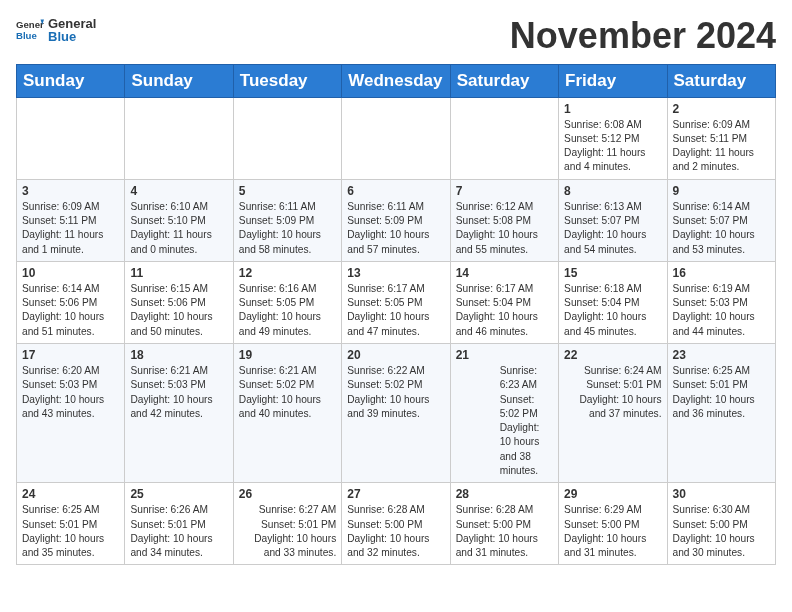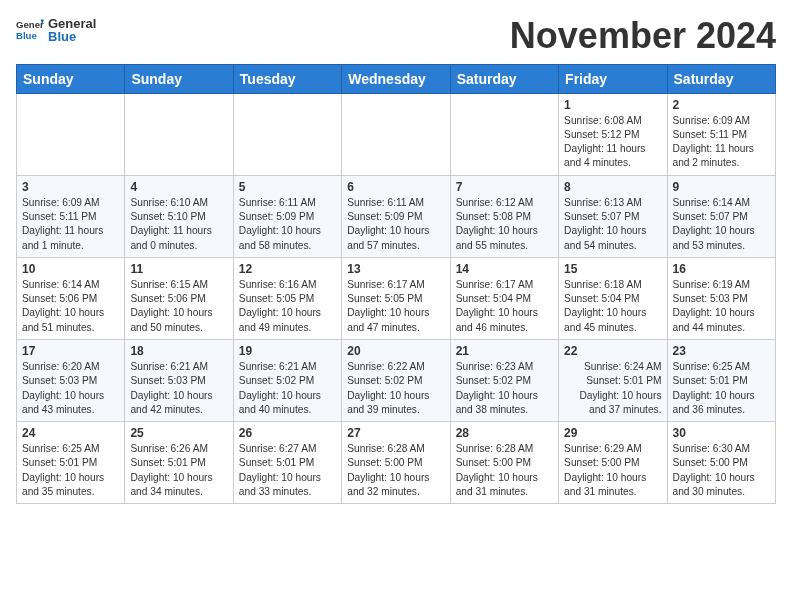--- a/index.html
+++ b/index.html
@@ -39,21 +39,21 @@
       color: #555;
     }
     .calendar {
       width: 100%;
       border-collapse: collapse;
       border: 1px solid #ccc;
     }
     .calendar th {
       background: #2b7cd3;
       color: #fff;
-      font-size: 14px;
+      font-size: 17px;
       font-weight: bold;
       padding: 6px 6px;
       text-align: left;
       border: 1px solid #2060aa;
     }
     .calendar td {
       vertical-align: top;
       border: 1px solid #ccc;
       padding: 4px 5px;
       width: 108px;
@@ -259,21 +259,21 @@
         </td>
         <td>
           <div class="day-number">20</div>
           <div class="day-info" style="white-space: pre-line;">Sunrise: 6:22 AM
 Sunset: 5:02 PM
 Daylight: 10 hours
 and 39 minutes.</div>
         </td>
         <td>
           <div class="day-number">21</div>
-          <div class="day-info" style="white-space: pre-line;">Sunrise: 6:23 AM
+          <div class="day-info" style="white-space: pre-line; margin-left: 44px;">Sunrise: 6:23 AM
 Sunset: 5:02 PM
 Daylight: 10 hours
 and 38 minutes.</div>
         </td>
         <td>
           <div class="day-number">22</div>
           <div class="day-info" style="white-space: pre-line; text-align: right;">Sunrise: 6:24 AM
 Sunset: 5:01 PM
 Daylight: 10 hours
 and 37 minutes.</div>
@@ -296,21 +296,21 @@
         </td>
         <td>
           <div class="day-number">25</div>
           <div class="day-info" style="white-space: pre-line;">Sunrise: 6:26 AM
 Sunset: 5:01 PM
 Daylight: 10 hours
 and 34 minutes.</div>
         </td>
         <td>
           <div class="day-number">26</div>
-          <div class="day-info" style="white-space: pre-line;">Sunrise: 6:27 AM
+          <div class="day-info" style="white-space: pre-line; text-align: right;">Sunrise: 6:27 AM
 Sunset: 5:01 PM
 Daylight: 10 hours
 and 33 minutes.</div>
         </td>
         <td>
           <div class="day-number">27</div>
           <div class="day-info" style="white-space: pre-line;">Sunrise: 6:28 AM
 Sunset: 5:00 PM
 Daylight: 10 hours
 and 32 minutes.</div>

